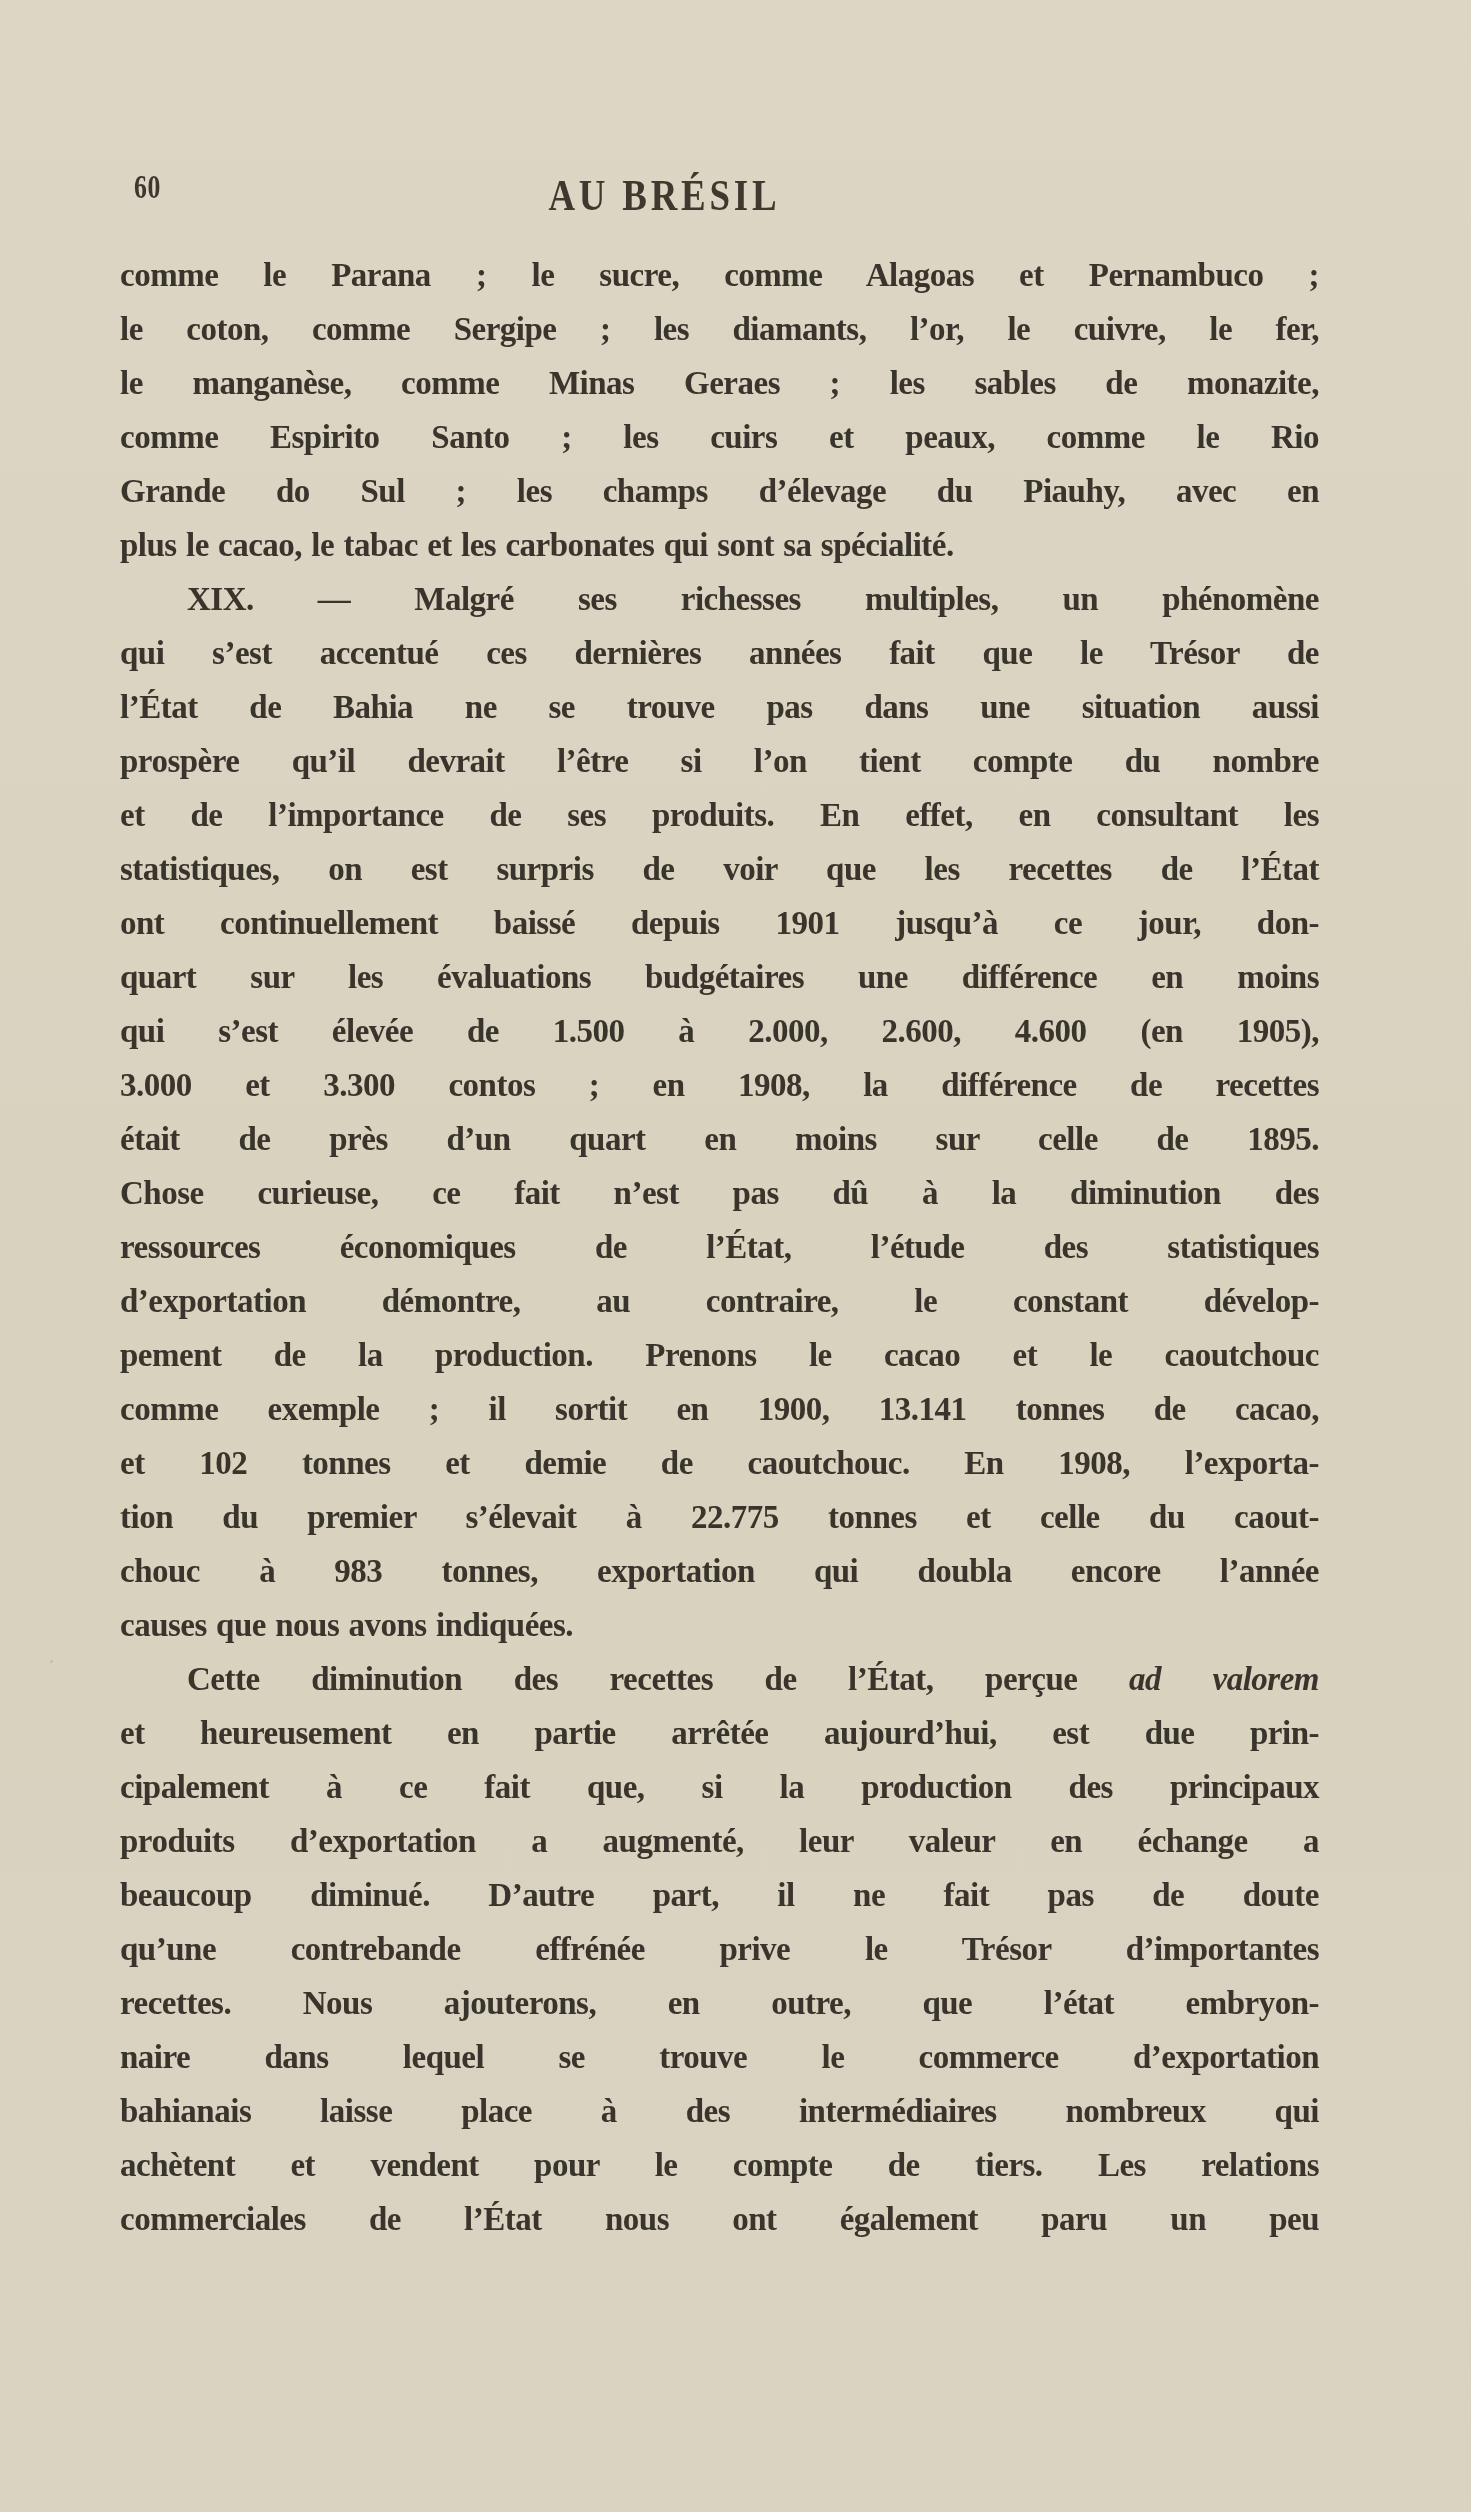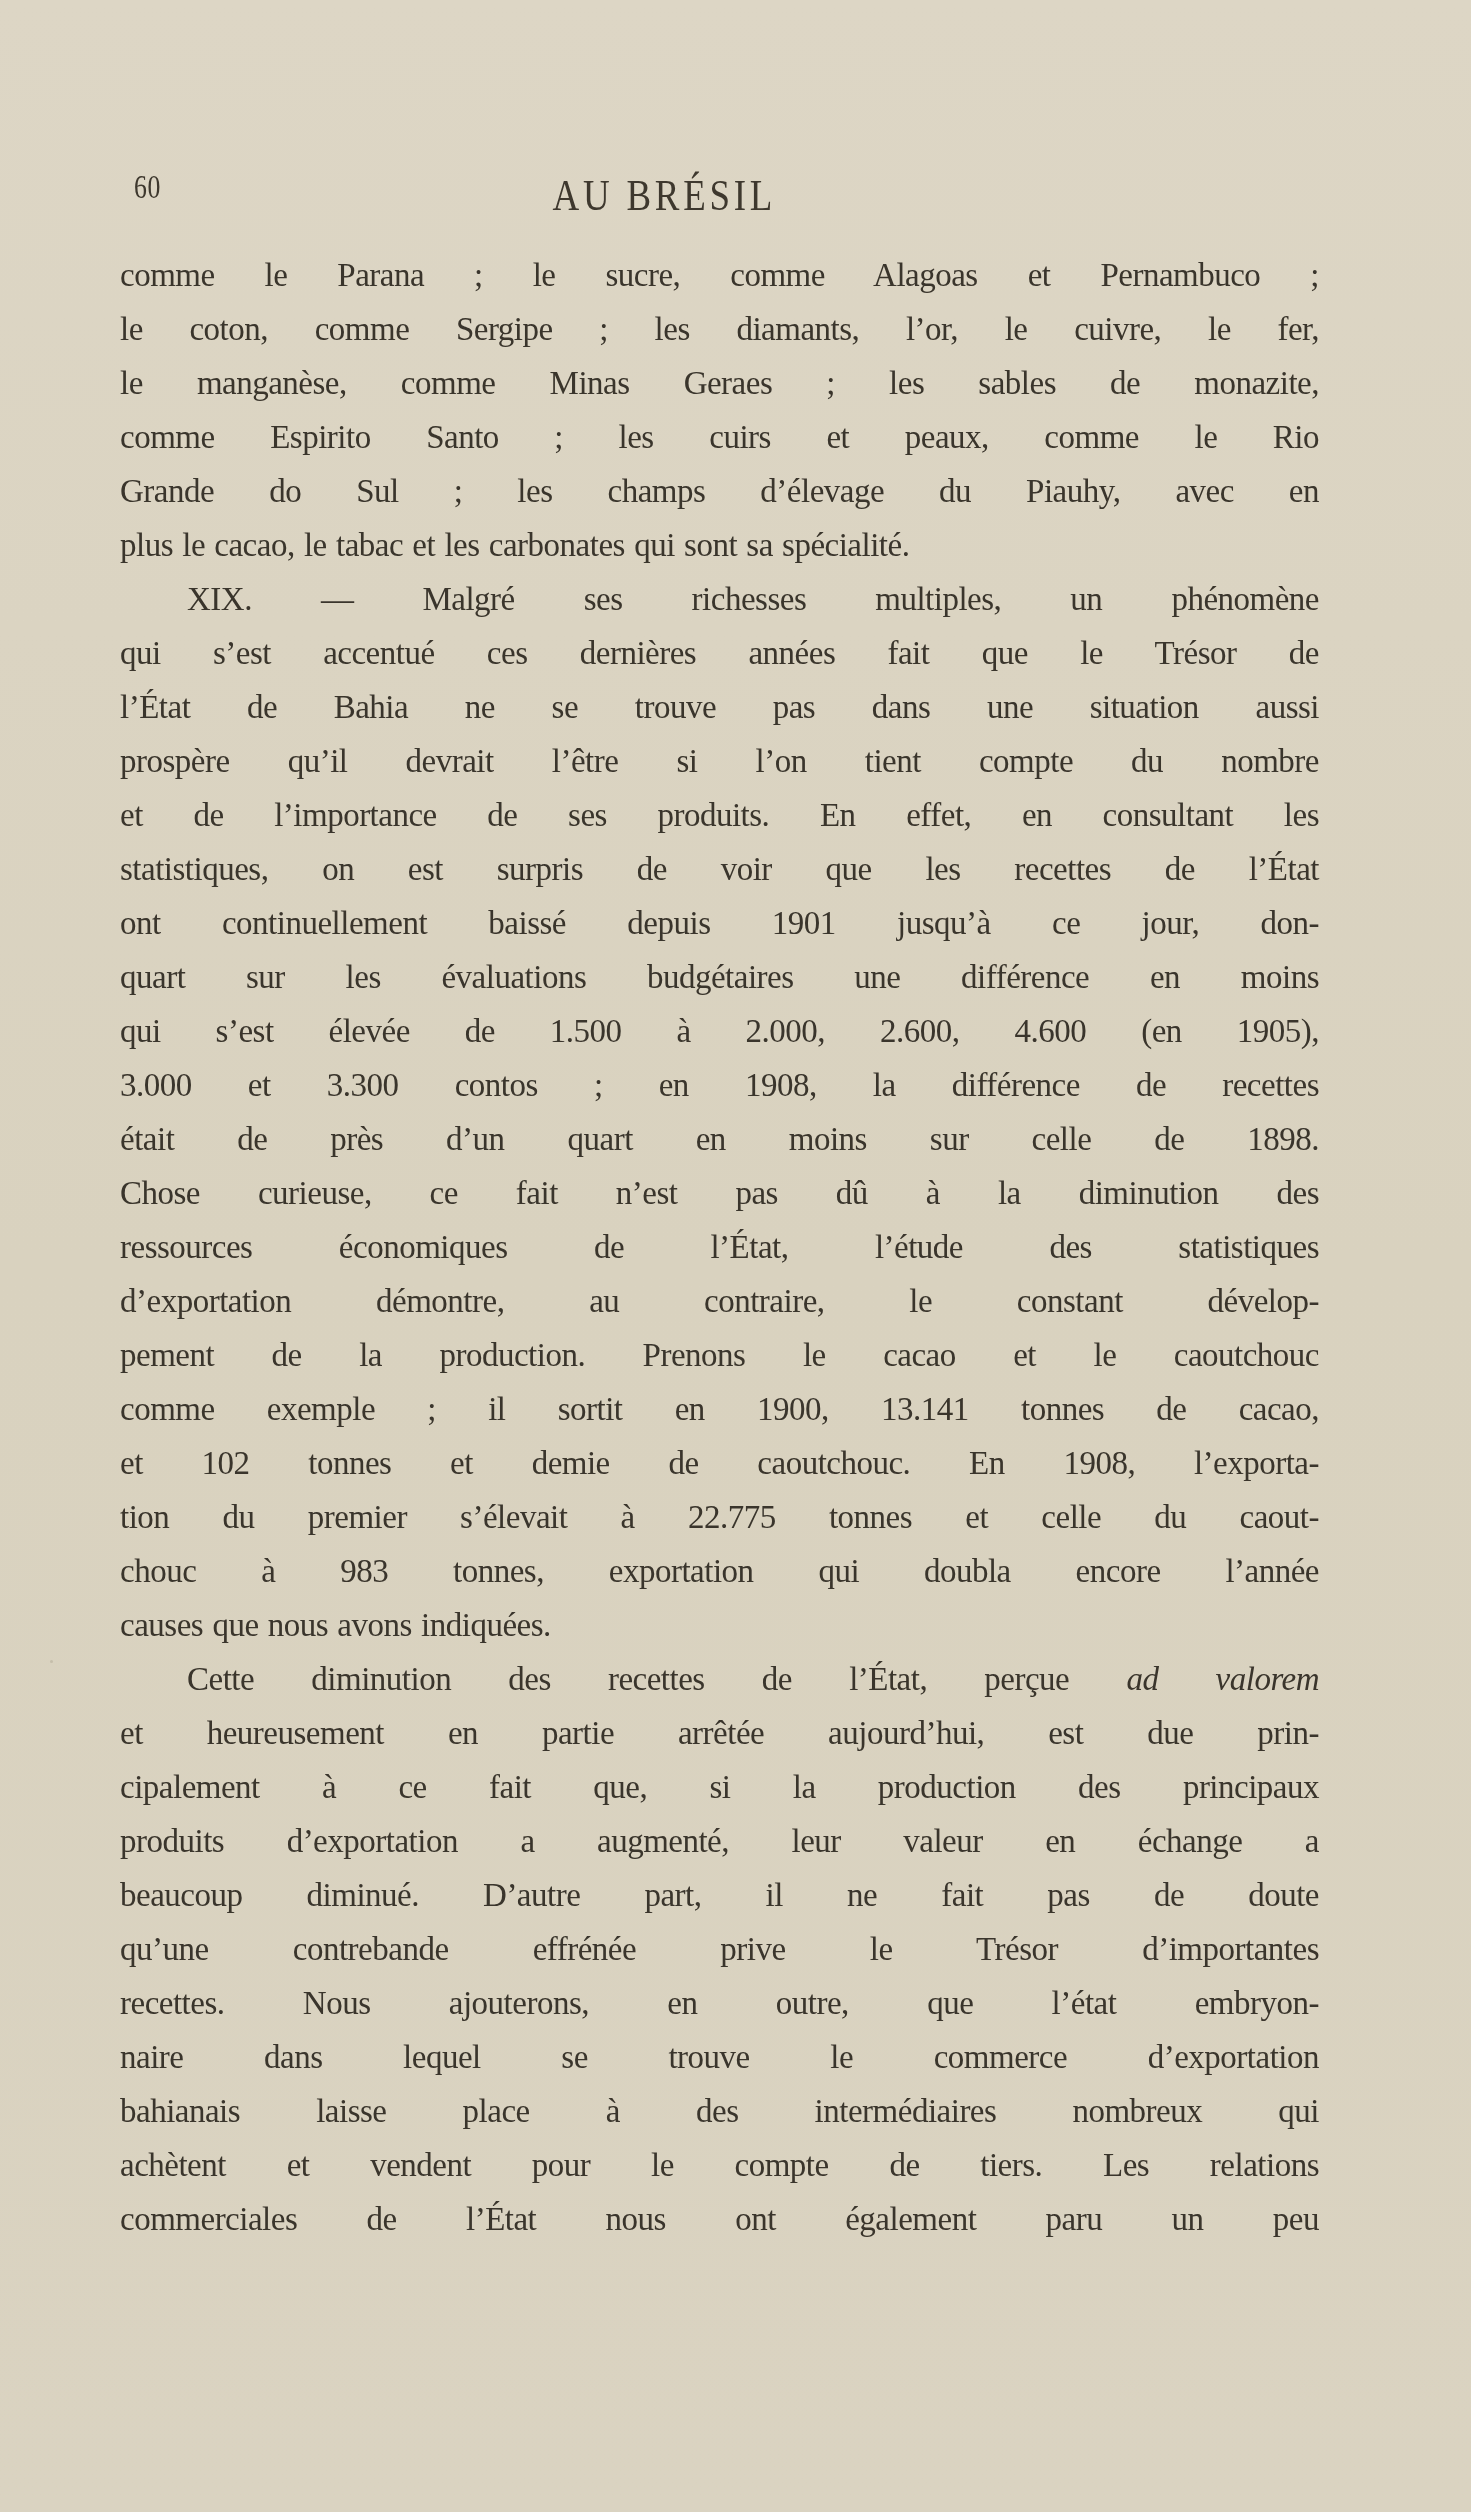--- a/index.html
+++ b/index.html
@@ -14,20 +14,21 @@
     position: relative;
     overflow: hidden;
     font-family: "Liberation Serif", "DejaVu Serif", serif;
     color: #3a352c;
   }
   .page {
     position: absolute;
     left: 0; top: 0;
     width: 1471px;
     height: 2512px;
+    font-weight: bold;
   }
   .running-head {
     position: absolute;
     top: 169px;
     left: 120px;
     width: 1179px;
     height: 46px;
   }
   .page-number {
     position: absolute;
@@ -109,21 +110,21 @@
       <div class="line indent">XIX. — Malgré ses richesses multiples, un phénomène</div>
       <div class="line">qui s’est accentué ces dernières années fait que le Trésor de</div>
       <div class="line">l’État de Bahia ne se trouve pas dans une situation aussi</div>
       <div class="line">prospère qu’il devrait l’être si l’on tient compte du nombre</div>
       <div class="line">et de l’importance de ses produits. En effet, en consultant les</div>
       <div class="line">statistiques, on est surpris de voir que les recettes de l’État</div>
       <div class="line">ont continuellement baissé depuis 1901 jusqu’à ce jour, don-</div>
       <div class="line">quart sur les évaluations budgétaires une différence en moins</div>
       <div class="line">qui s’est élevée de 1.500 à 2.000, 2.600, 4.600 (en 1905),</div>
       <div class="line">3.000 et 3.300 contos ; en 1908, la différence de recettes</div>
-      <div class="line">était de près d’un quart en moins sur celle de 1898.</div>
+      <div class="line">était de près d’un quart en moins sur celle de 1895.</div>
       <div class="line">Chose curieuse, ce fait n’est pas dû à la diminution des</div>
       <div class="line">ressources économiques de l’État, l’étude des statistiques</div>
       <div class="line">d’exportation démontre, au contraire, le constant dévelop-</div>
       <div class="line">pement de la production. Prenons le cacao et le caoutchouc</div>
       <div class="line">comme exemple ; il sortit en 1900, 13.141 tonnes de cacao,</div>
       <div class="line">et 102 tonnes et demie de caoutchouc. En 1908, l’exporta-</div>
       <div class="line">tion du premier s’élevait à 22.775 tonnes et celle du caout-</div>
       <div class="line">chouc à 983 tonnes, exportation qui doubla encore l’année</div>
       <div class="line last">causes que nous avons indiquées.</div>
       <div class="line indent"><span>Cette diminution des recettes de l’État, perçue </span><em class="it">ad valorem</em></div>

